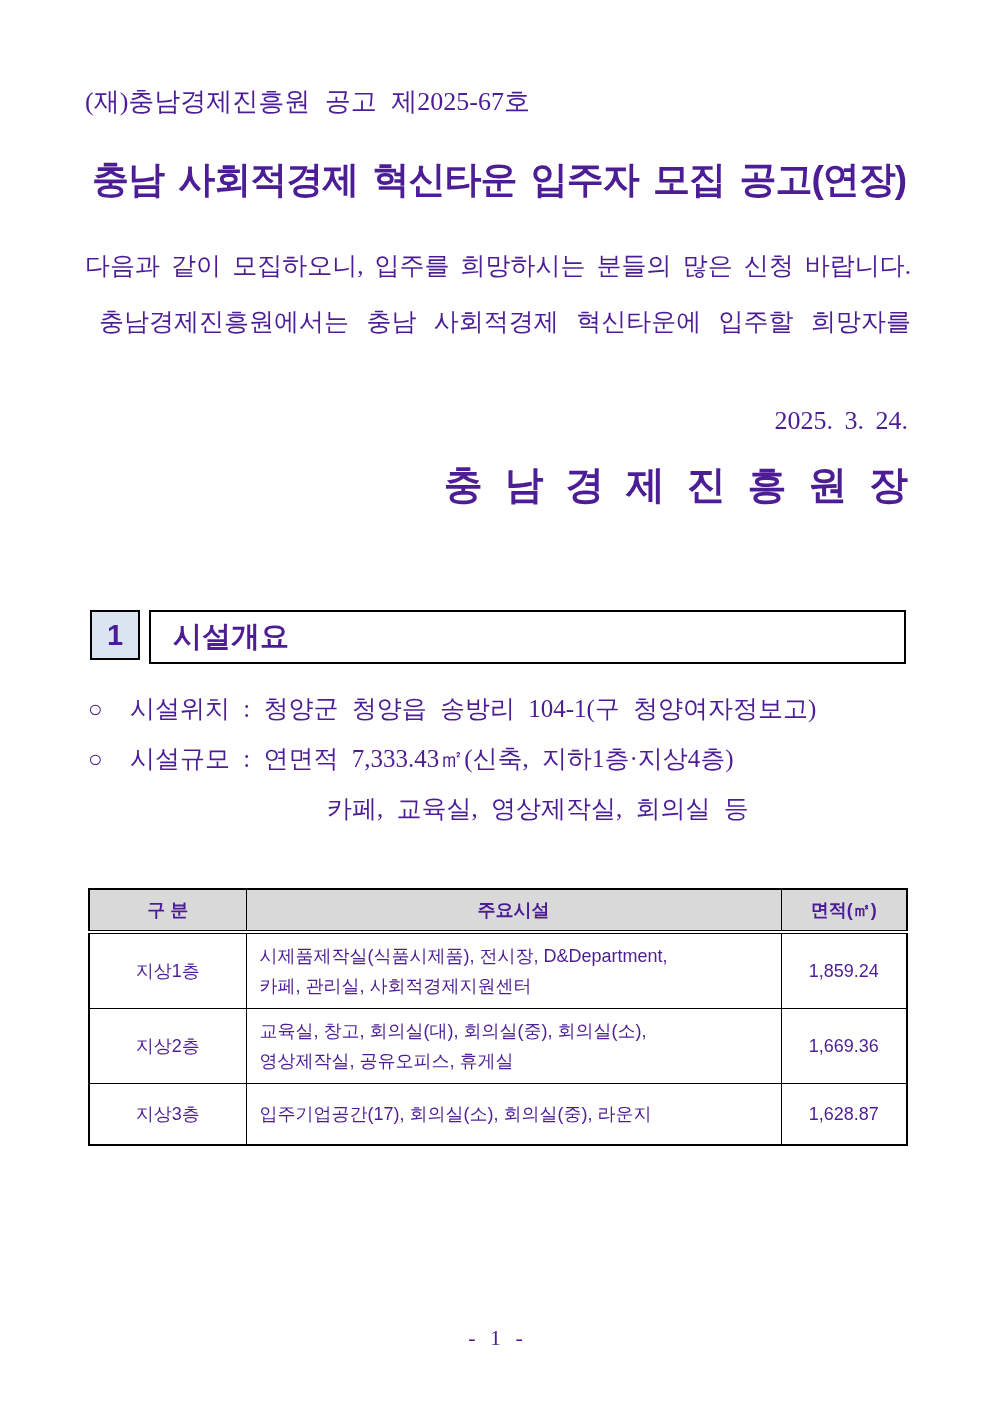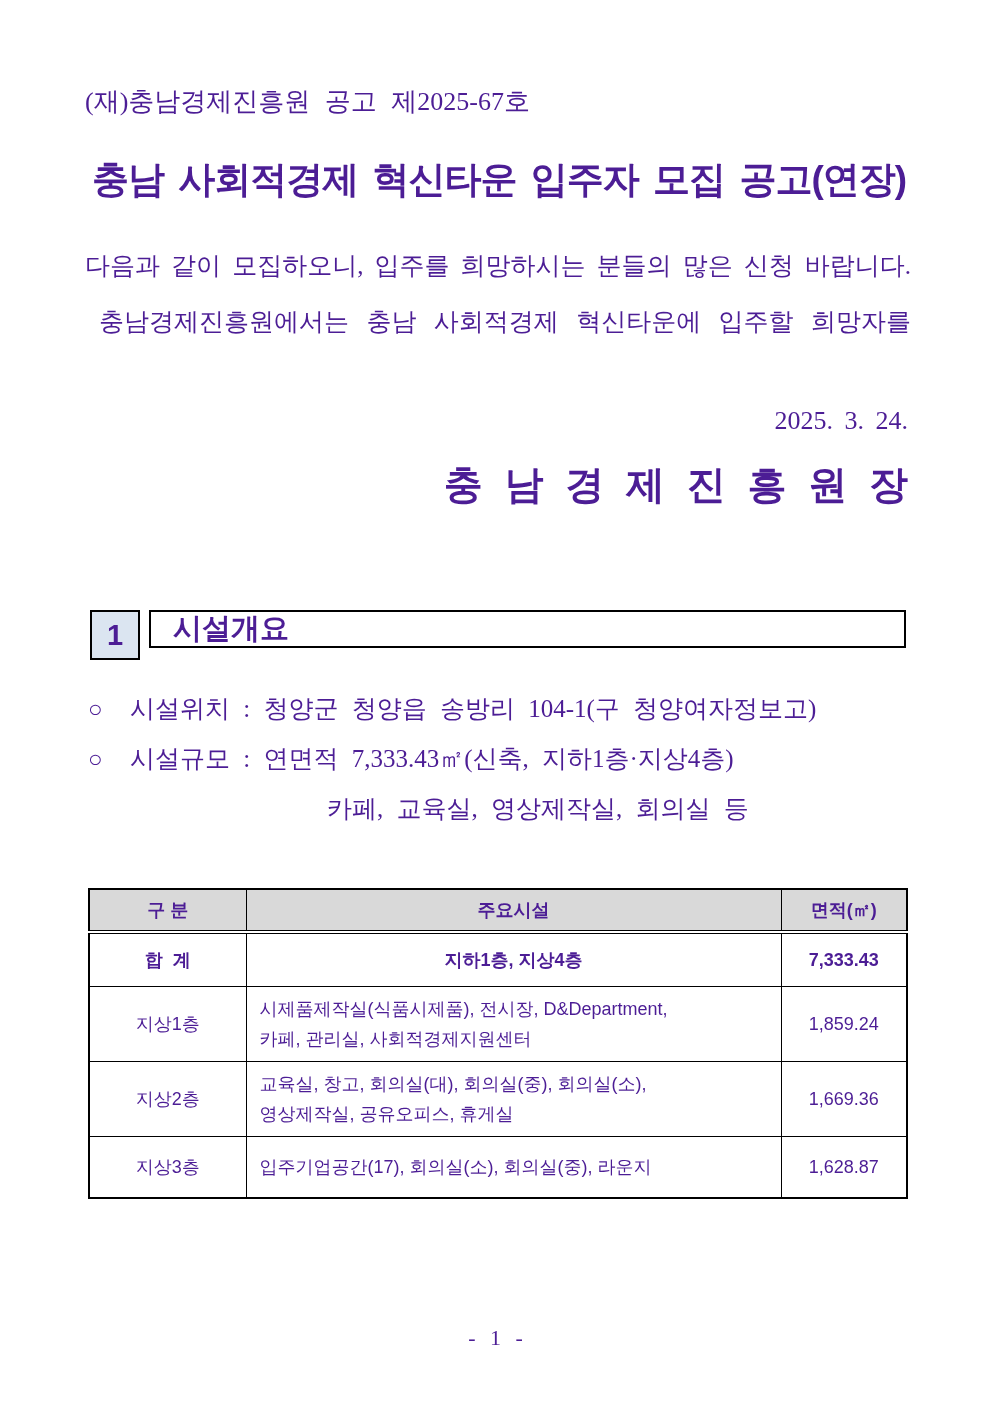--- a/index.html
+++ b/index.html
@@ -33,21 +33,21 @@
   }
   
   .section-header { position:absolute; left:90px; top:610px; display:flex; gap:9px; }
   .section-num {
     box-sizing:border-box; width:50px; height:50px;
     border:2px solid var(--border-c,#000); background:var(--accent-bg,#dbe5f1);
     font-family:"Liberation Sans", sans-serif; font-size:29px; font-weight:bold;
     display:flex; align-items:center; justify-content:center;
   }
   .section-title {
-    box-sizing:border-box; width:757px; height:38px;
+    box-sizing:border-box; width:757px; height:54px;
     border:2px solid var(--border-c,#000); background:#fff;
     font-family:Liberation Serif, serif; font-size:29px; font-weight:bold;
     display:flex; align-items:center; padding-left:22px;
   }
   
   .bullets { position:absolute; left:88px; top:694px; width:828px; font-size:25px; }
   .bullet { line-height:30px; margin-bottom:20px; white-space:nowrap; word-spacing:7px; }
   .bullet .marker { display:inline-block; width:42px; font-size:24px; }
   .bullet-cont { line-height:30px; margin:18px 0 20px 239px; white-space:nowrap; word-spacing:7px; }
   
@@ -118,27 +118,20 @@
       <col style="width:157px">
         <col style="width:535px">
         <col style="width:126px">
     </colgroup>
     <tbody>
         <tr>
       <th>구 분</th>
       <th>주요시설</th>
       <th>면적(㎡)</th>
     </tr>
-    <tr class="total-row">
-      <td class="floor">합  계</td>
-      <td class="fac">
-            <div>지하1층, 지상4층</div>
-          </td>
-      <td class="area">7,333.43</td>
-    </tr>
     <tr class="rh-d">
       <td class="floor">지상1층</td>
       <td class="fac">
         <div>시제품제작실(식품시제품), 전시장, D&amp;Department,</div>
         <div>카페, 관리실, 사회적경제지원센터</div>
       </td>
       <td class="area">1,859.24</td>
     </tr>
     <tr class="rh-d">
       <td class="floor">지상2층</td>

